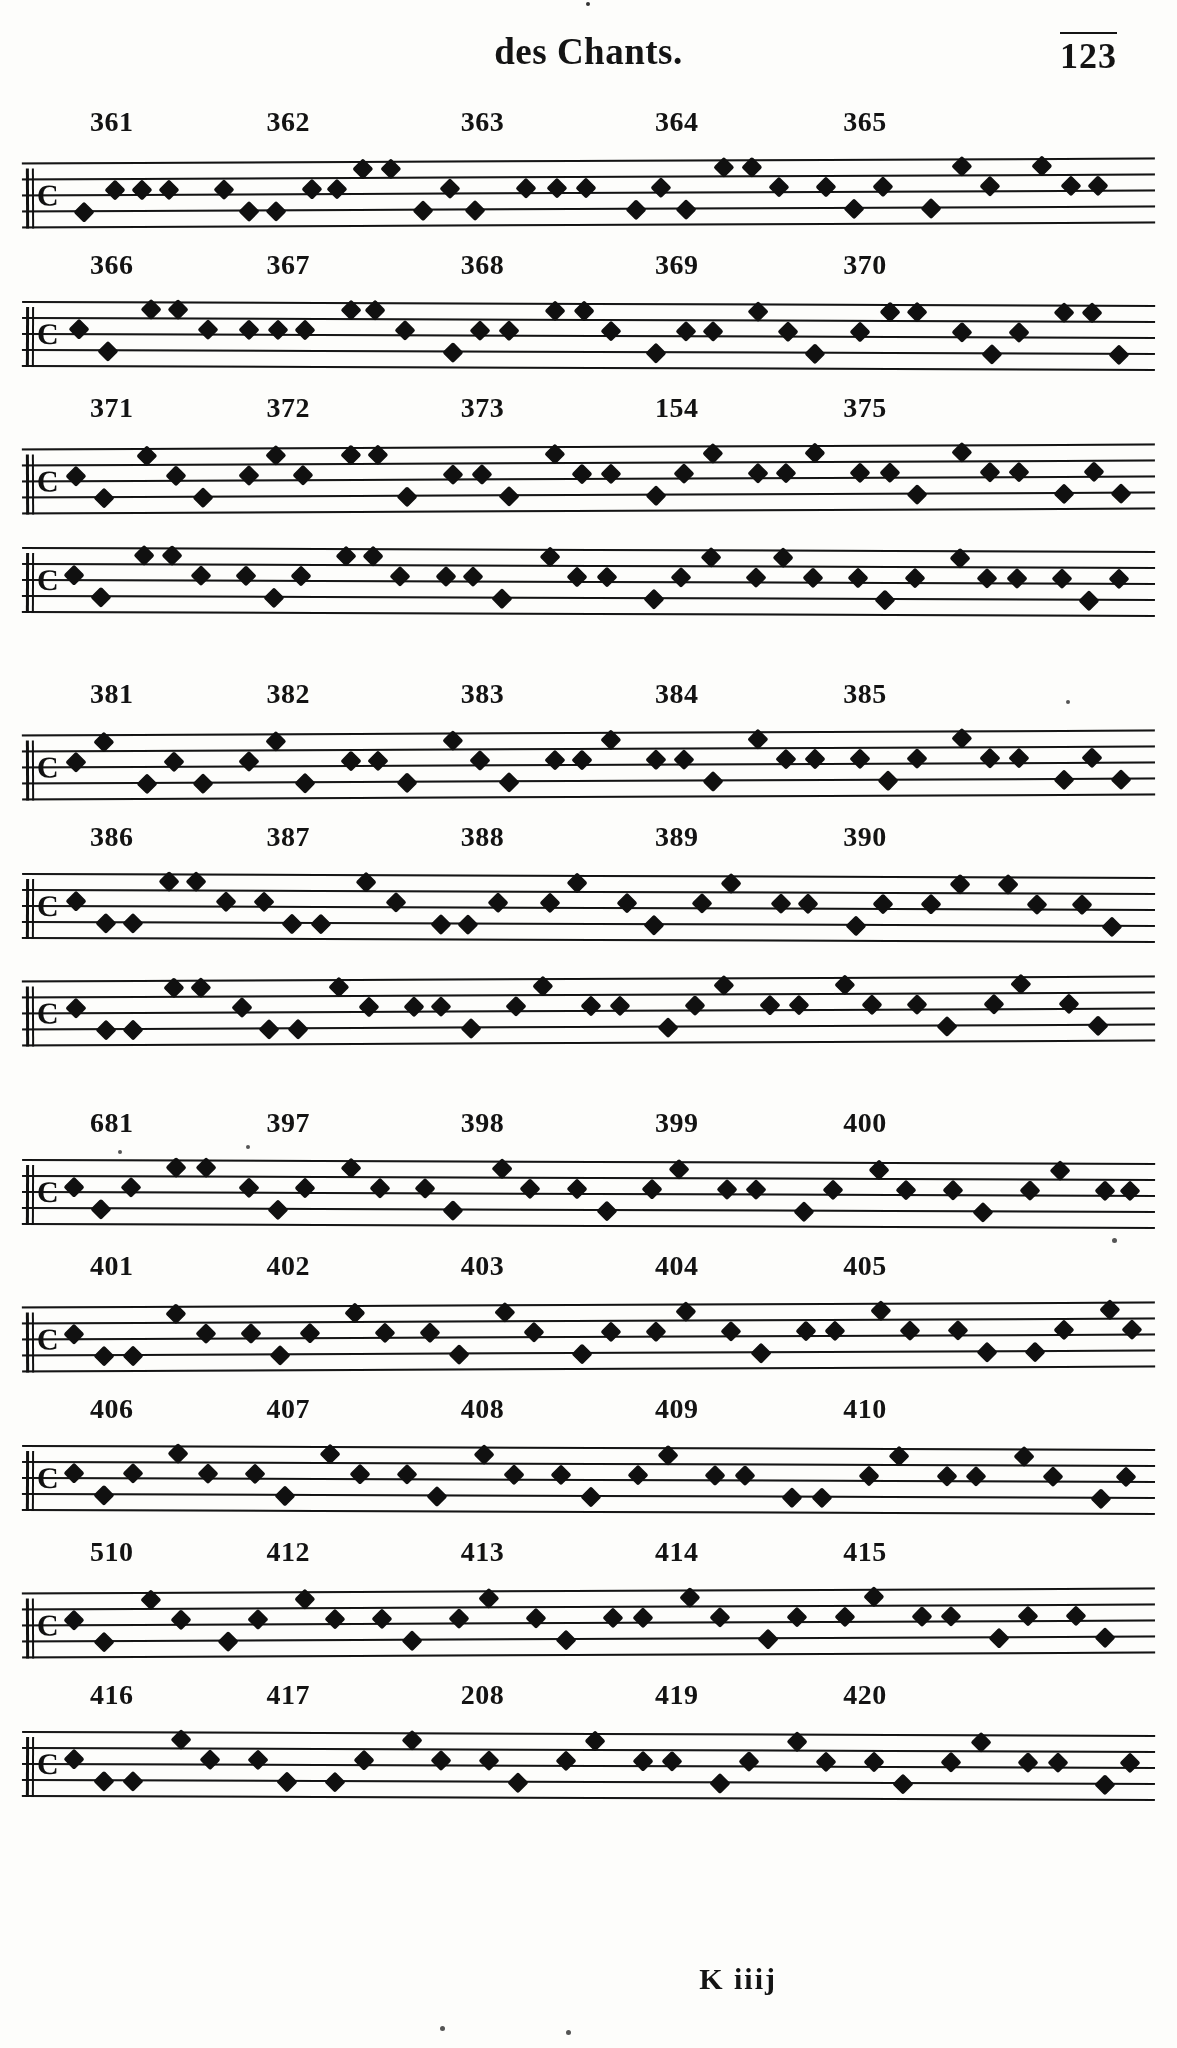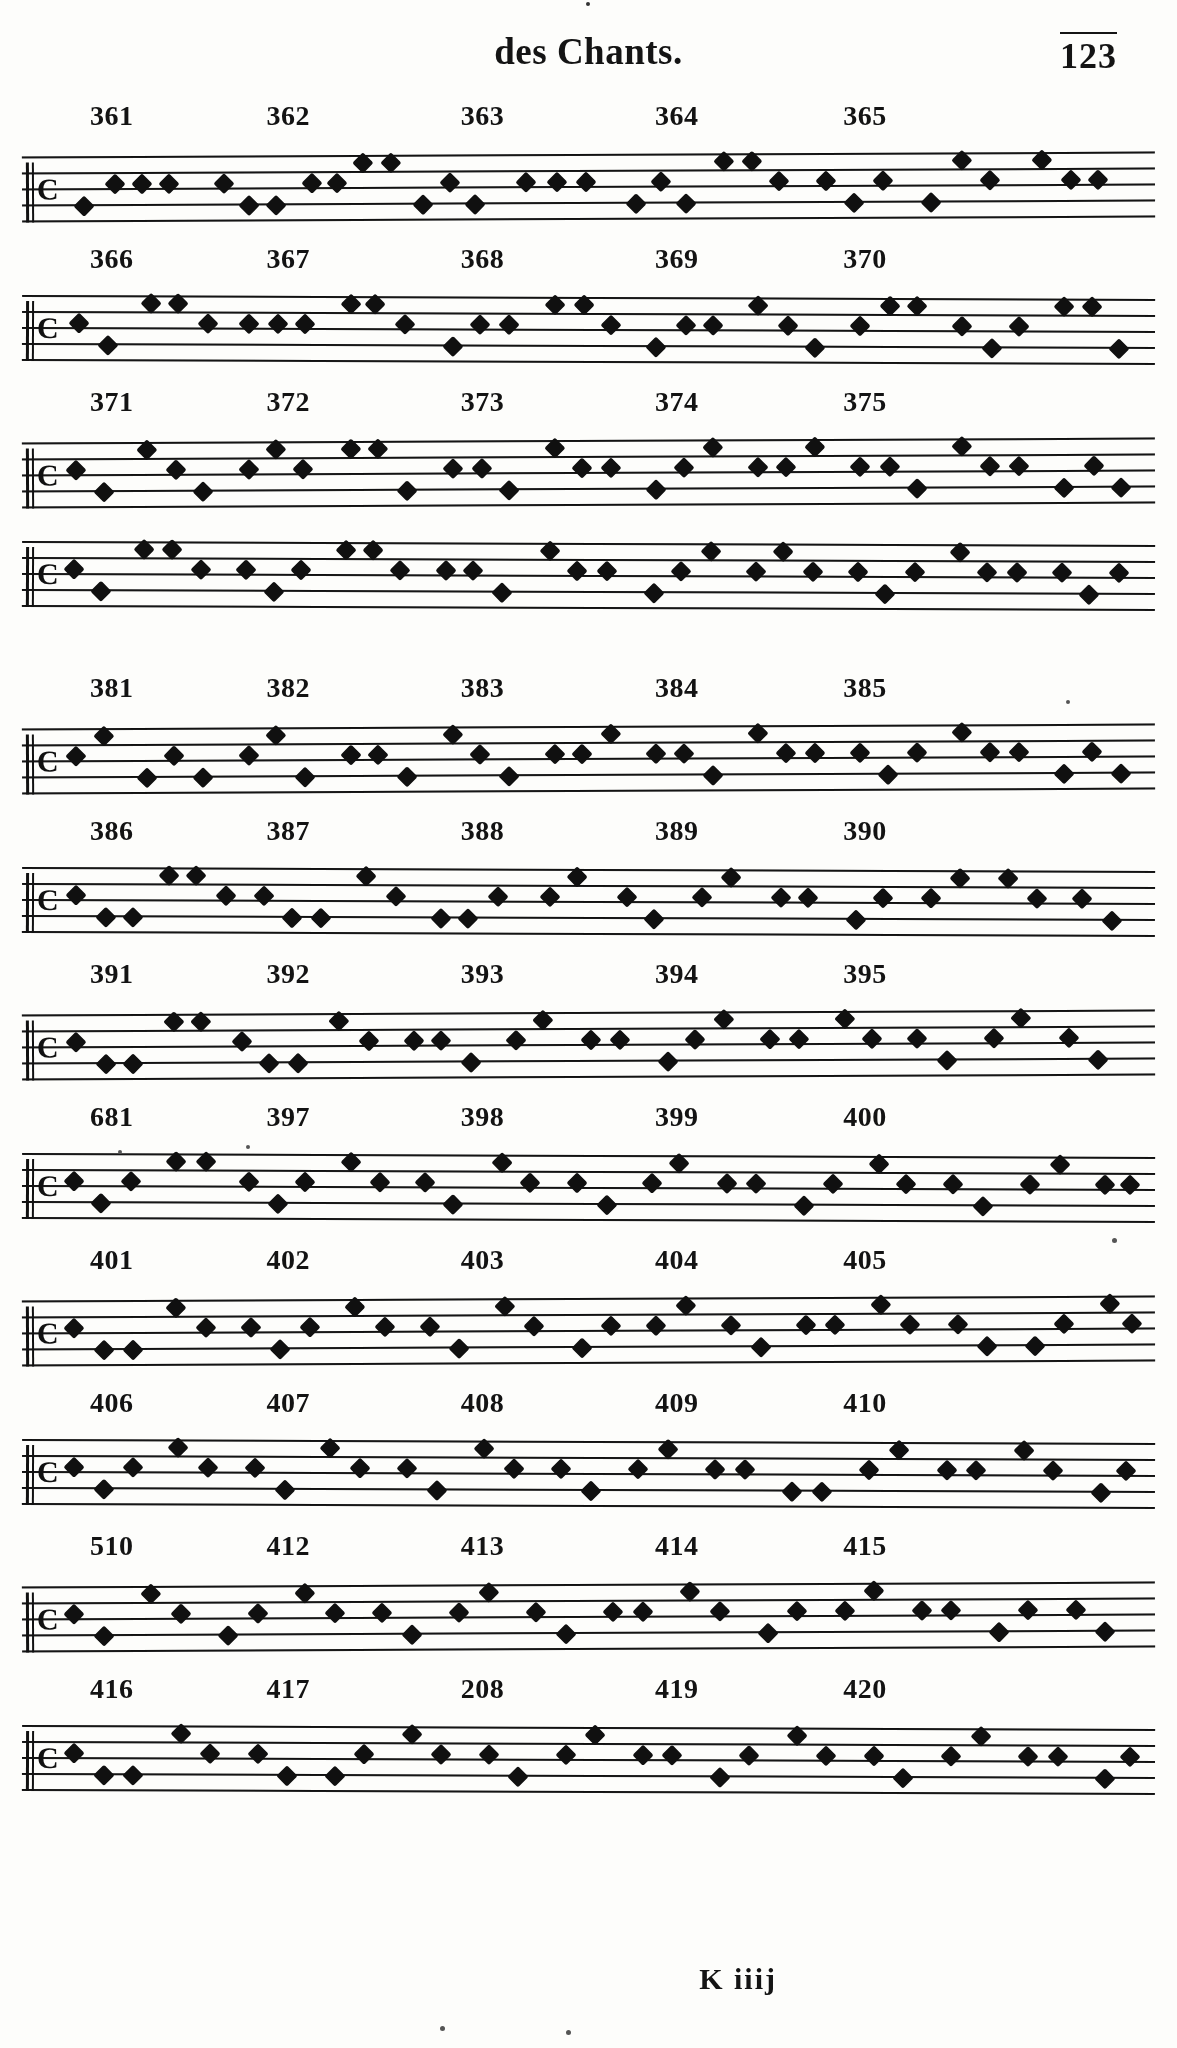--- a/index.html
+++ b/index.html
@@ -60,21 +60,21 @@
     top: 2px;
     width: 4px;
     height: 4px;
     background: #333;
     border-radius: 50%;
   }
 
   
   .systems {
     position: relative;
-    margin-top: 6px;
+    margin-top: 12px;
   }
   .system {
     position: relative;
     width: 1177px;
     height: 143px;
   }
   .numbers {
     position: relative;
     height: 40px;
   }
@@ -310,21 +310,21 @@
             <div class="note" style="left: 94.4%; top: 10px;"></div>
             <div class="note" style="left: 96.8%; top: 52px;"></div>
           </div>
         </div>
       </div>
       <div class="system">
         <div class="numbers">
           <div class="num" style="left: 9.5%;">371</div>
           <div class="num" style="left: 24.5%;">372</div>
           <div class="num" style="left: 41%;">373</div>
-          <div class="num" style="left: 57.5%;">374</div>
+          <div class="num" style="left: 57.5%;">154</div>
           <div class="num" style="left: 73.5%;">375</div>
         </div>
         <div class="staff-wrap">
           <div class="staff" style="transform: rotate(-0.25deg);">
             <div class="line l0"></div>
             <div class="line l1"></div>
             <div class="line l2"></div>
             <div class="line l3"></div>
             <div class="line l4"></div>
             <div class="clef">
@@ -517,27 +517,20 @@
             <div class="note" style="left: 80.2%; top: 30px;"></div>
             <div class="note" style="left: 82.8%; top: 10px;"></div>
             <div class="note" style="left: 87%; top: 10px;"></div>
             <div class="note" style="left: 89.6%; top: 30px;"></div>
             <div class="note" style="left: 93.6%; top: 30px;"></div>
             <div class="note" style="left: 96.2%; top: 52px;"></div>
           </div>
         </div>
       </div>
       <div class="system">
-        <div class="numbers">
-          <div class="num" style="left: 9.5%;">391</div>
-          <div class="num" style="left: 24.5%;">392</div>
-          <div class="num" style="left: 41%;">393</div>
-          <div class="num" style="left: 57.5%;">394</div>
-          <div class="num" style="left: 73.5%;">395</div>
-        </div>
         <div class="staff-wrap">
           <div class="staff" style="transform: rotate(-0.25deg);">
             <div class="line l0"></div>
             <div class="line l1"></div>
             <div class="line l2"></div>
             <div class="line l3"></div>
             <div class="line l4"></div>
             <div class="clef">
               <div class="bar"></div>
               <div class="bar2"></div>

